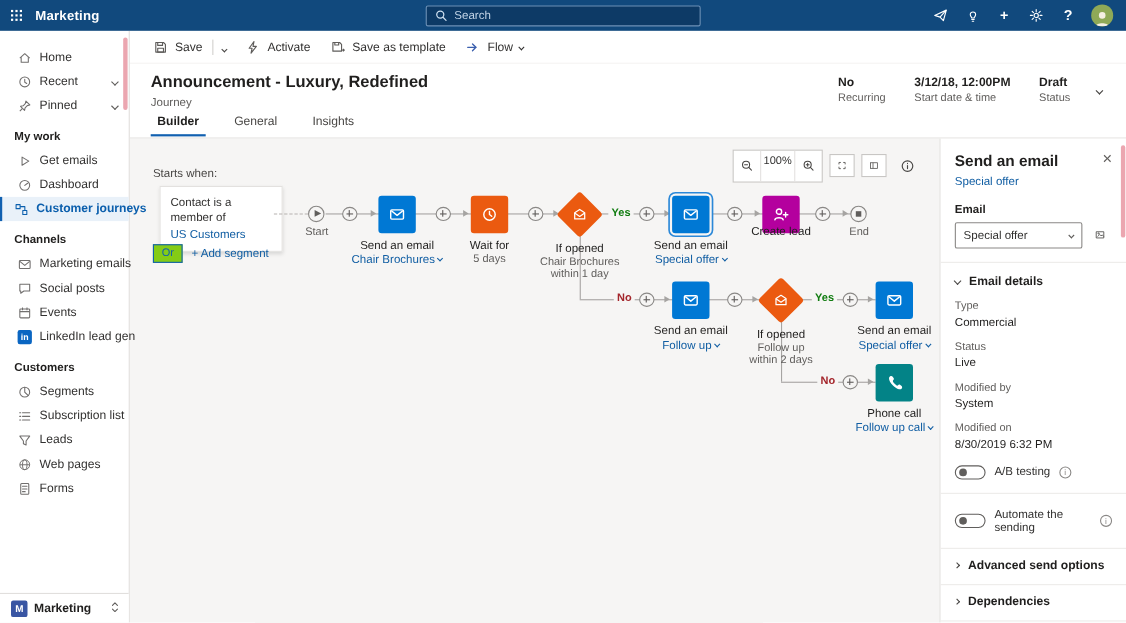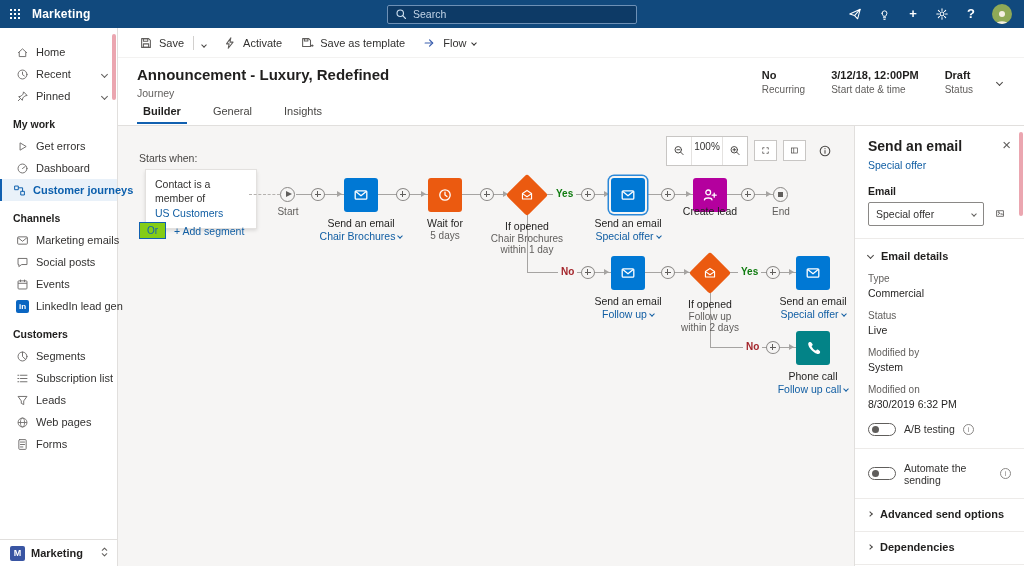--- a/index.html
+++ b/index.html
@@ -192,21 +192,21 @@
       </svg>
     <span>Pinned</span>
     <span class="chev"></span>
   </div>
 
   <div class="sb-sec">My work</div>
   <div class="sb-item">
     <svg width="13" height="13" viewBox="0 0 16 16" fill="none" stroke="currentColor" stroke-width="1.2" stroke-linejoin="round">
         <path d="M5 3.5v9l7.5-4.5z"></path>
       </svg>
-    <span>Get errors</span>
+    <span>Get emails</span>
   </div>
   <div class="sb-item">
     <svg width="13" height="13" viewBox="0 0 16 16" fill="none" stroke="currentColor" stroke-width="1.2" stroke-linecap="round">
         <circle cx="8" cy="8" r="5.5"></circle>
         <path d="M8 8l3.2-2.4"></path>
       </svg>
     <span>Dashboard</span>
   </div>
   <div class="sb-item active">
     <svg width="13" height="13" viewBox="0 0 16 16" fill="none" stroke="currentColor" stroke-width="1.2" stroke-linejoin="round">

